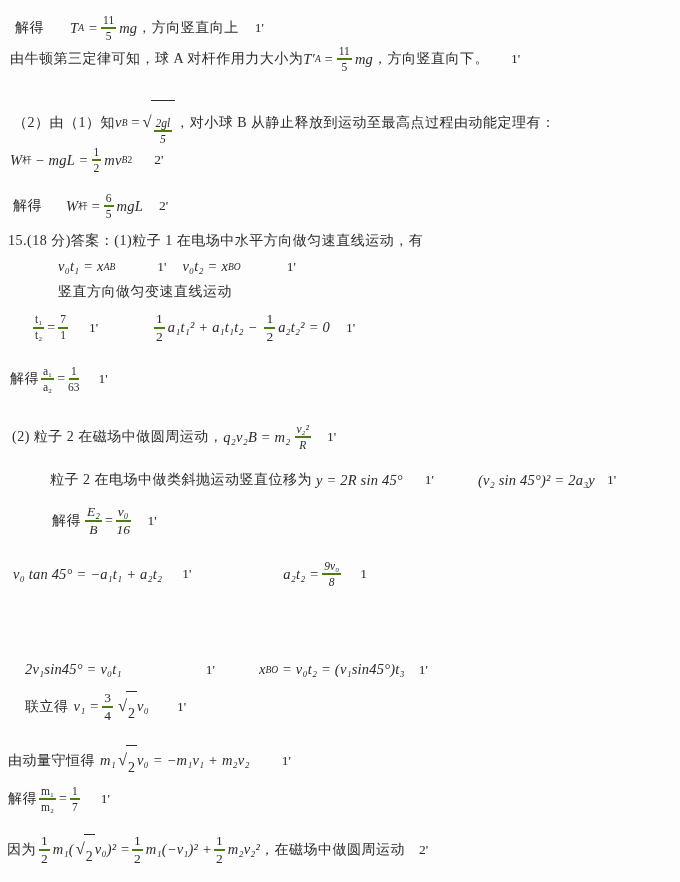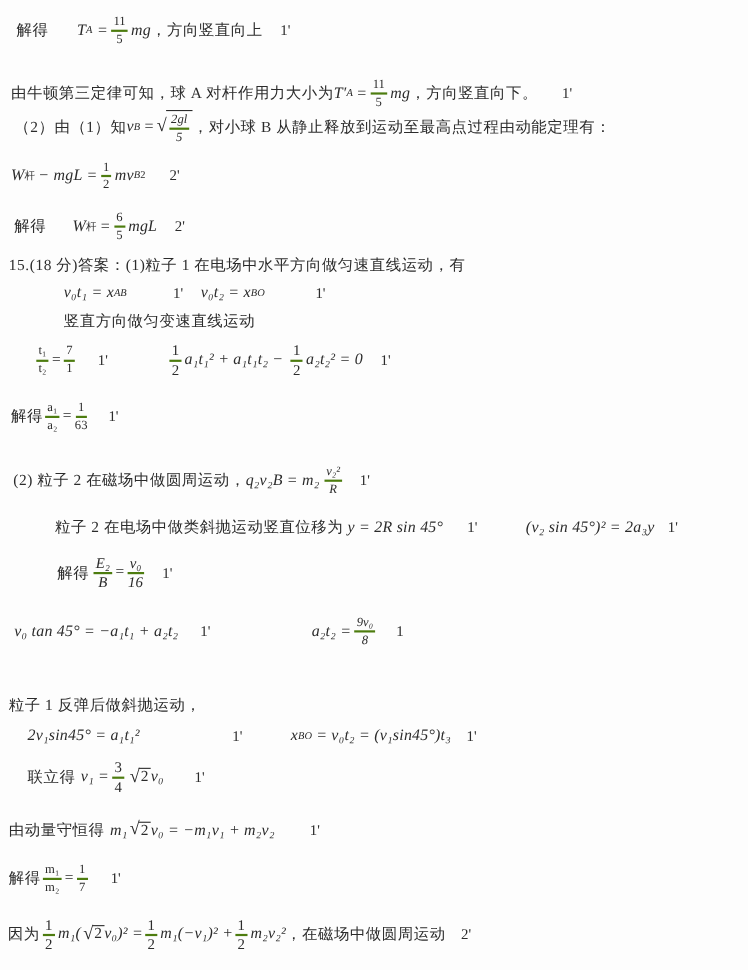--- a/index.html
+++ b/index.html
@@ -14,38 +14,38 @@
   .frac{display:inline-flex;flex-direction:column;align-items:center;line-height:1.15;
         font-size:11.5px;margin:0 3px;text-align:center;font-style:normal}
   .frac .fn{border-bottom:2px solid #4d7c0f;padding:0 2px}
   .frac .fd{padding-top:0.5px}
   .frac.big{font-size:13.5px}
   .frac.fmf .fn,.frac.fmf .fd{font-style:italic}
   sub{font-size:9.5px;font-style:italic;vertical-align:-3.5px;letter-spacing:0}
   sub.rm{font-style:normal}
   .sup{font-size:9.5px;vertical-align:6px}
   .rad{font-style:normal;font-size:16.5px;margin:0 -1px 0 2px;transform:translateY(-1.5px)}
-  .sqb{border-top:1px solid #2b2b2b;padding:0 2px 0}
+  .sqb{border-top:1px solid #2b2b2b;padding:14px 2px 0}
 </style>
 </head>
 <body>
 
 <div class="page">
 
   <div class="line" style="left:15px;top:14px">
     <span class="cn">解得</span>
     <span class="fm" style="margin-left:26px">T</span><sub>A</sub>
     <span class="fm" style="margin-left:4px">=</span>
     <span class="frac"><span class="fn">11</span><span class="fd">5</span></span>
     <span class="fm">mg</span>
     <span class="cn">，方向竖直向上</span>
     <span class="score" style="margin-left:16px">1'</span>
   </div>
 
-  <div class="line" style="left:10px;top:71px">
+  <div class="line" style="left:10px;top:45px">
     <span class="cn">由牛顿第三定律可知，球 A 对杆作用力大小为</span>
     <span class="fm">T′</span><sub>A</sub>
     <span class="fm" style="margin-left:3px">=</span>
     <span class="frac"><span class="fn">11</span><span class="fd">5</span></span>
     <span class="fm">mg</span>
     <span class="cn">，方向竖直向下。</span>
     <span class="score" style="margin-left:22px">1'</span>
   </div>
 
   <div class="line" style="left:13px;top:100px">
@@ -134,26 +134,23 @@
 
 
   <div class="line" style="left:13px;top:560px">
     <span class="fm">v₀ tan 45° = −a₁t₁ + a₂t₂</span>
     <span class="score" style="margin-left:20px">1'</span>
     <span class="fm" style="margin-left:92px">a₂t₂ =</span>
     <span class="frac fmf" style="margin-left:3px"><span class="fn">9v₀</span><span class="fd">8</span></span>
     <span class="score" style="margin-left:16px">1</span>
   </div>
 
-  <div class="line" style="left:8px;top:632px">
-    <span class="cn">粒子 1 反弹后做斜抛运动，</span>
-  </div>
 
   <div class="line" style="left:25px;top:661px">
-    <span class="fm">2v₁sin45° = a₁t₁²</span>
+    <span class="fm">2v₁sin45° = v₀t₁</span>
     <span class="score" style="margin-left:84px">1'</span>
     <span class="fm" style="margin-left:44px">x</span><sub>BO</sub>
     <span class="fm"> = v₀t₂ = (v₁sin45°)t₃</span>
     <span class="score" style="margin-left:14px">1'</span>
   </div>
 
   <div class="line" style="left:25px;top:690px">
     <span class="cn">联立得</span>
     <span class="fm" style="margin-left:5px">v₁ =</span>
     <span class="frac big"><span class="fn">3</span><span class="fd">4</span></span>

